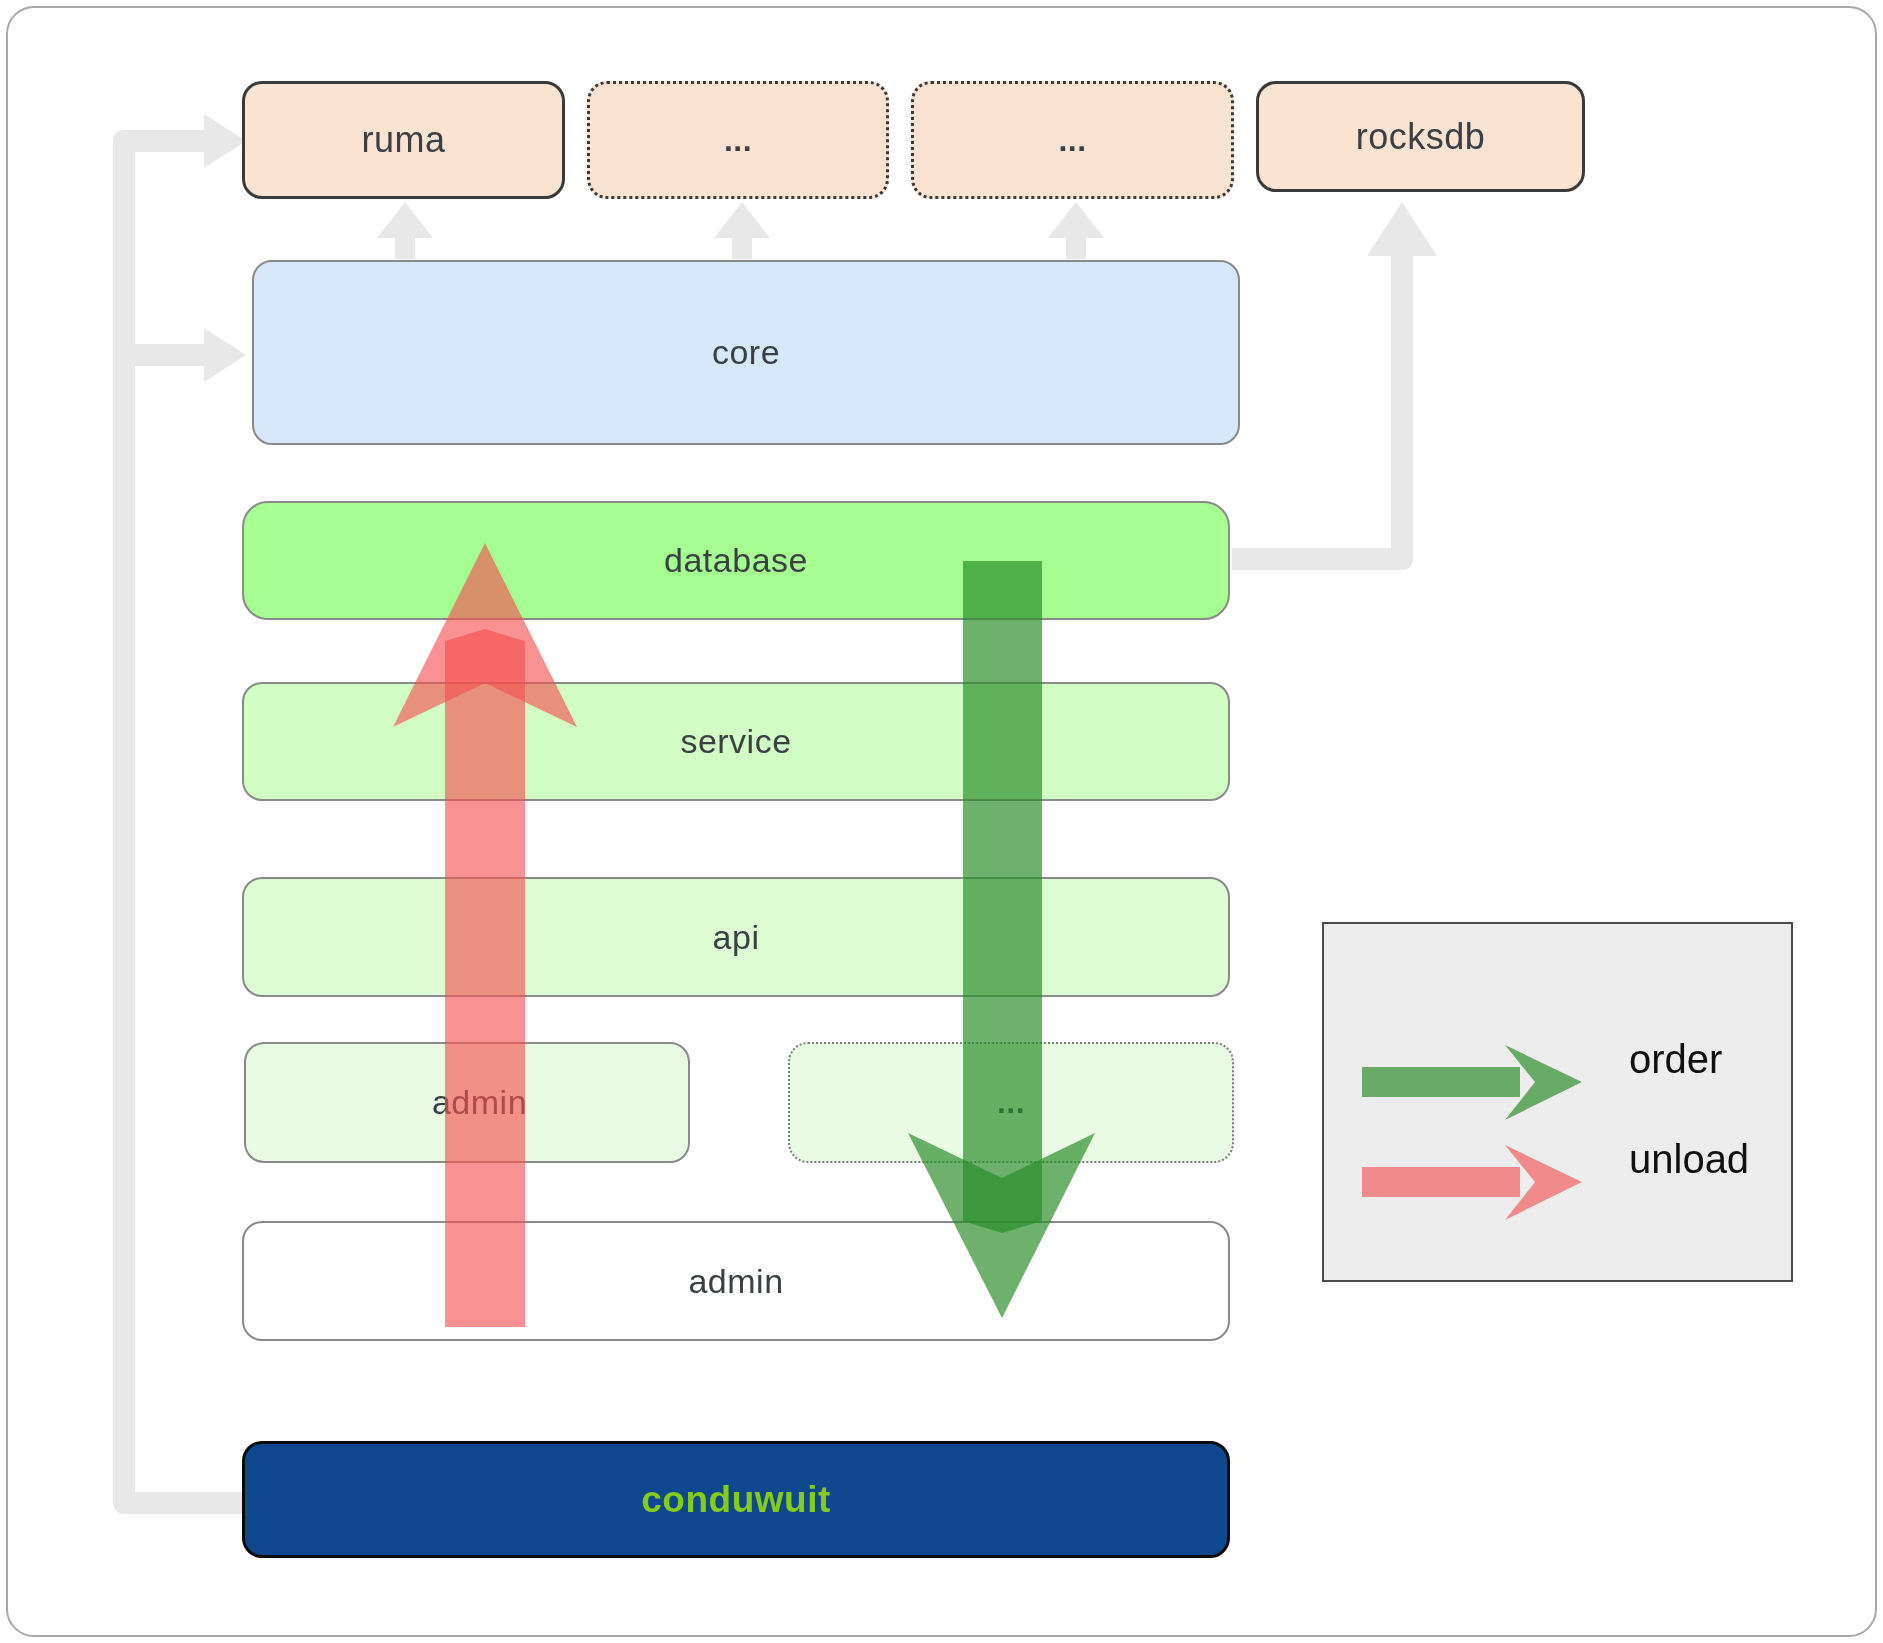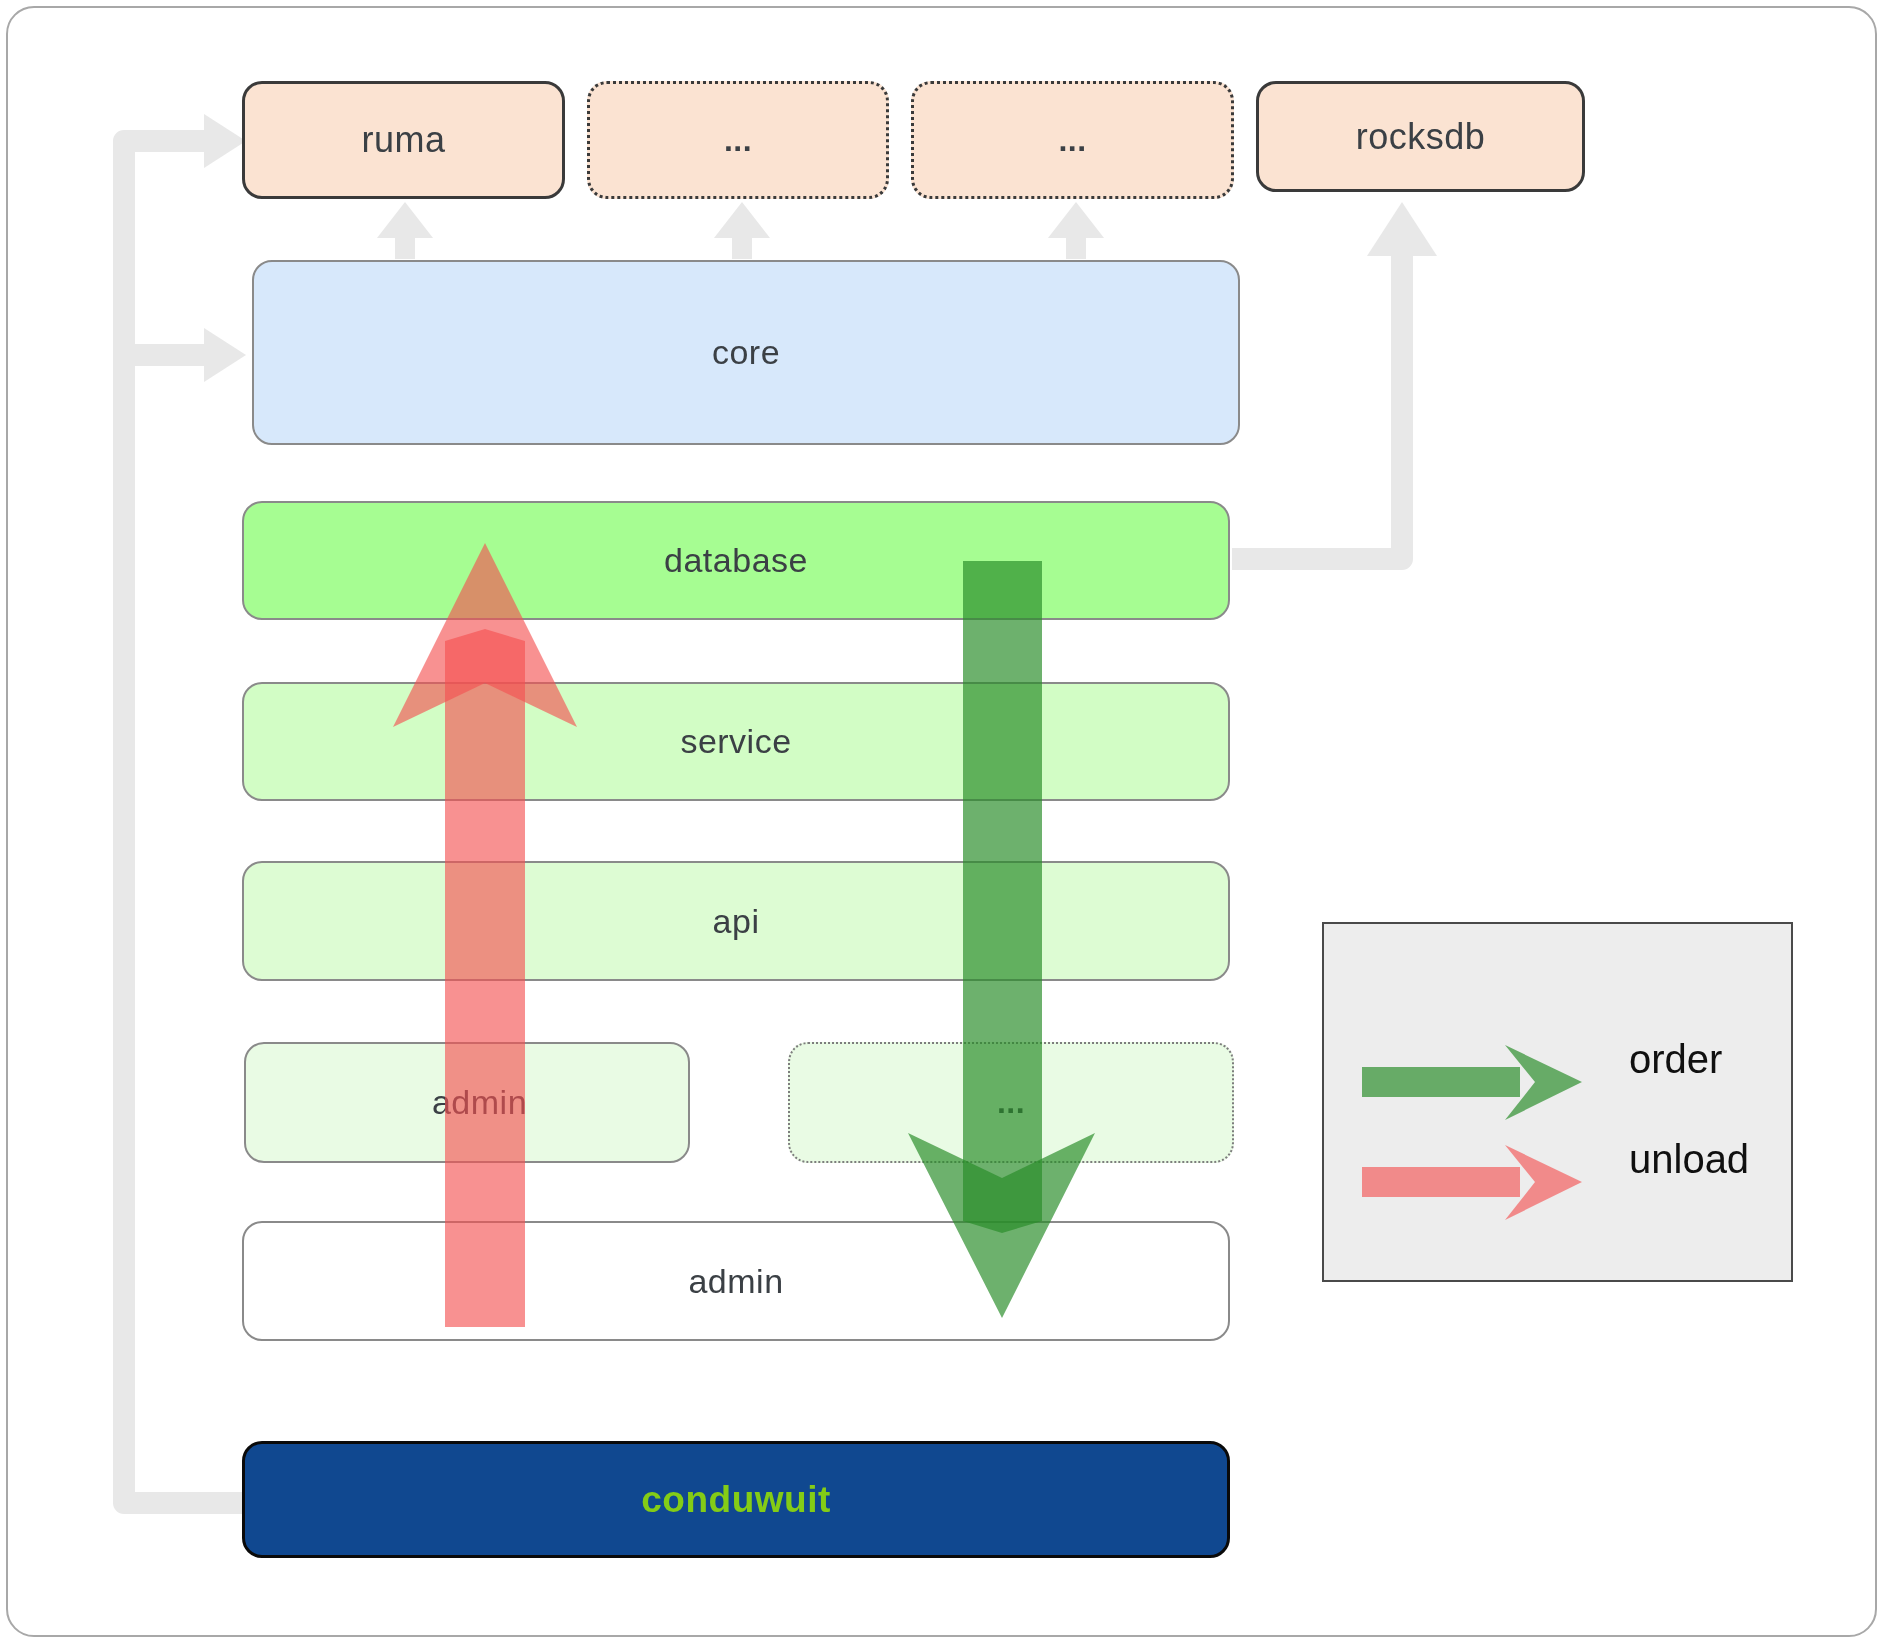--- a/index.html
+++ b/index.html
@@ -9,21 +9,21 @@
          border:2px solid #a8a8a8;border-radius:28px;}
   .box{position:absolute;display:flex;align-items:center;justify-content:center;
        border-radius:20px;box-sizing:border-box;color:var(--c-text);
        font-size:34px;letter-spacing:.5px;}
   .peach{background:var(--c-peach);border:3px solid var(--c-border-dark);font-size:36px;}
   .peach-dotted{background:var(--c-peach);border:3px dotted var(--c-border-dark);
                 font-weight:bold;font-size:32px;}
   .blue{background:var(--c-blue);border:2px solid var(--c-border-gray);}
   .db{background:var(--c-db);border:2px solid var(--c-border-gray);}
   .service{background:var(--c-service);border:2px solid var(--c-border-gray);}
-  .api{background:var(--c-api);border:2px solid var(--c-border-gray);}
+  .api{background:var(--c-api);border:2px solid var(--c-border-gray);margin-top:16px;}
   .admin{background:var(--c-admin);border:2px solid var(--c-border-gray);}
   .admin-dotted{background:var(--c-admin);border:2px dotted #7d7d7d;
                 font-weight:bold;font-size:32px;}
   .router{background:#ffffff;border:2px solid var(--c-border-gray);}
   .conduwuit{background:var(--c-conduwuit);border:3px solid #0a0a0a;
              color:#84cc16;font-weight:bold;font-size:37px;}
   #legend{position:absolute;left:1322px;top:922px;width:471px;height:360px;
           background:var(--c-legend-bg);border:2.5px solid #4a4a4a;box-sizing:border-box;}
   #legend .legend-title{position:absolute;left:0;top:30px;width:100%;
           text-align:center;font-size:47px;color:#101010;}
@@ -59,21 +59,21 @@
     <path class="gray-stroke" d="M1232 559 L1402 559 L1402 252"></path>
     <polygon class="gray" points="1367,256 1402,202 1437,256"></polygon>
   </svg>
 
   <div class="box peach" style="left:242px;top:81px;width:323px;height:118px;">ruma</div>
   <div class="box peach-dotted" style="left:587px;top:81px;width:302px;height:118px;">...</div>
   <div class="box peach-dotted" style="left:911px;top:81px;width:323px;height:118px;">...</div>
   <div class="box peach" style="left:1256px;top:81px;width:329px;height:111px;">rocksdb</div>
 
   <div class="box blue" style="left:252px;top:260px;width:988px;height:185px;">core</div>
-  <div class="box db" style="left:242px;top:501px;width:988px;height:119px;">database</div>
+  <div class="box db" style="left:242px;top:501px;width:988px;height:119px;border-radius:26px;">database</div>
   <div class="box service" style="left:242px;top:682px;width:988px;height:119px;">service</div>
   <div class="box api" style="left:242px;top:861px;width:988px;height:120px;">api</div>
 
   <div class="box admin" style="left:244px;top:1042px;width:446px;height:121px;padding-left:25px;">admin</div>
   <div class="box admin-dotted" style="left:788px;top:1042px;width:446px;height:121px;">...</div>
 
   <div class="box router" style="left:242px;top:1221px;width:988px;height:120px;">admin</div>
   <div class="box conduwuit" style="left:242px;top:1441px;width:988px;height:117px;">conduwuit</div>
 
   <div id="legend">

